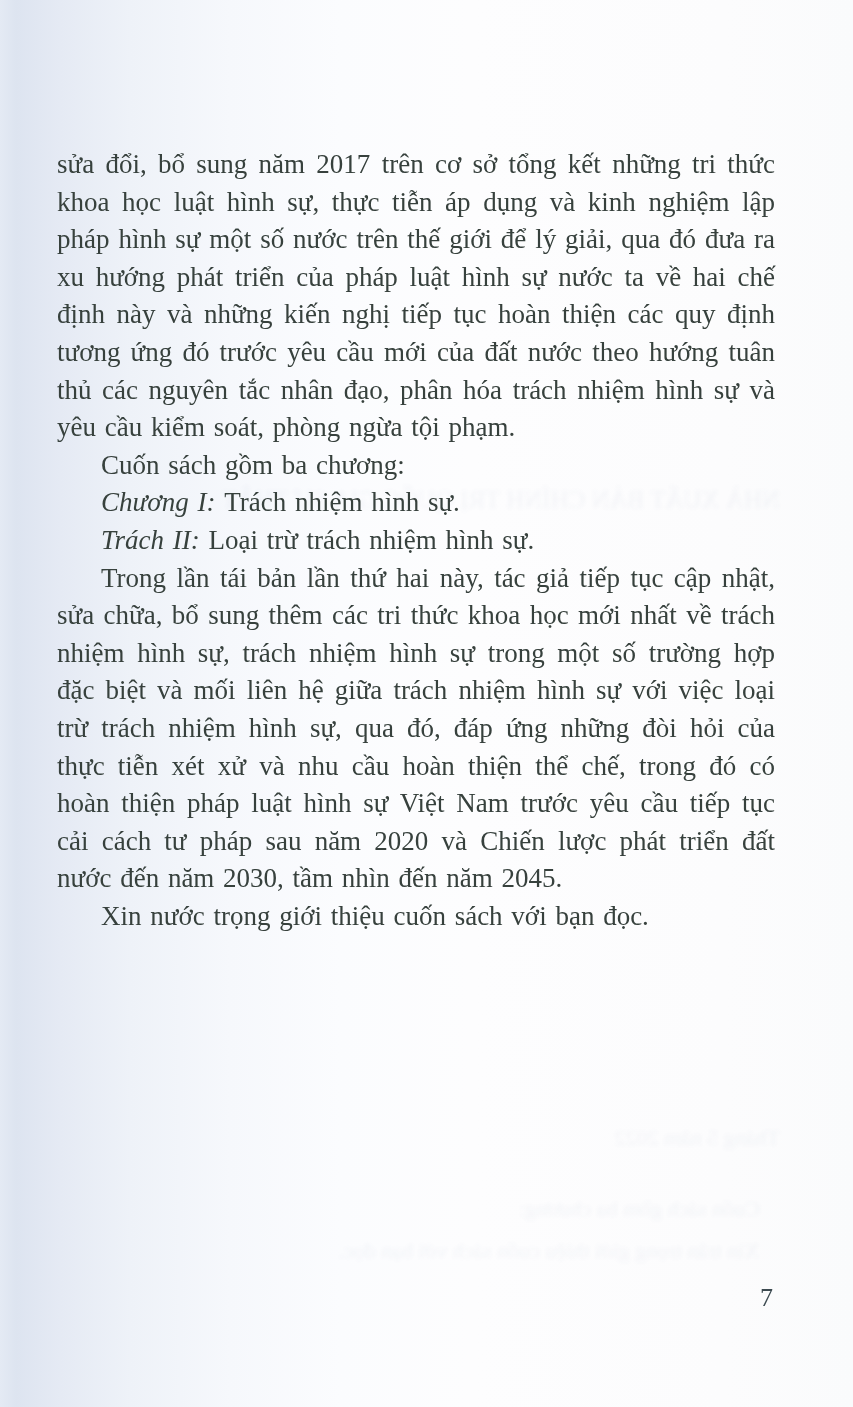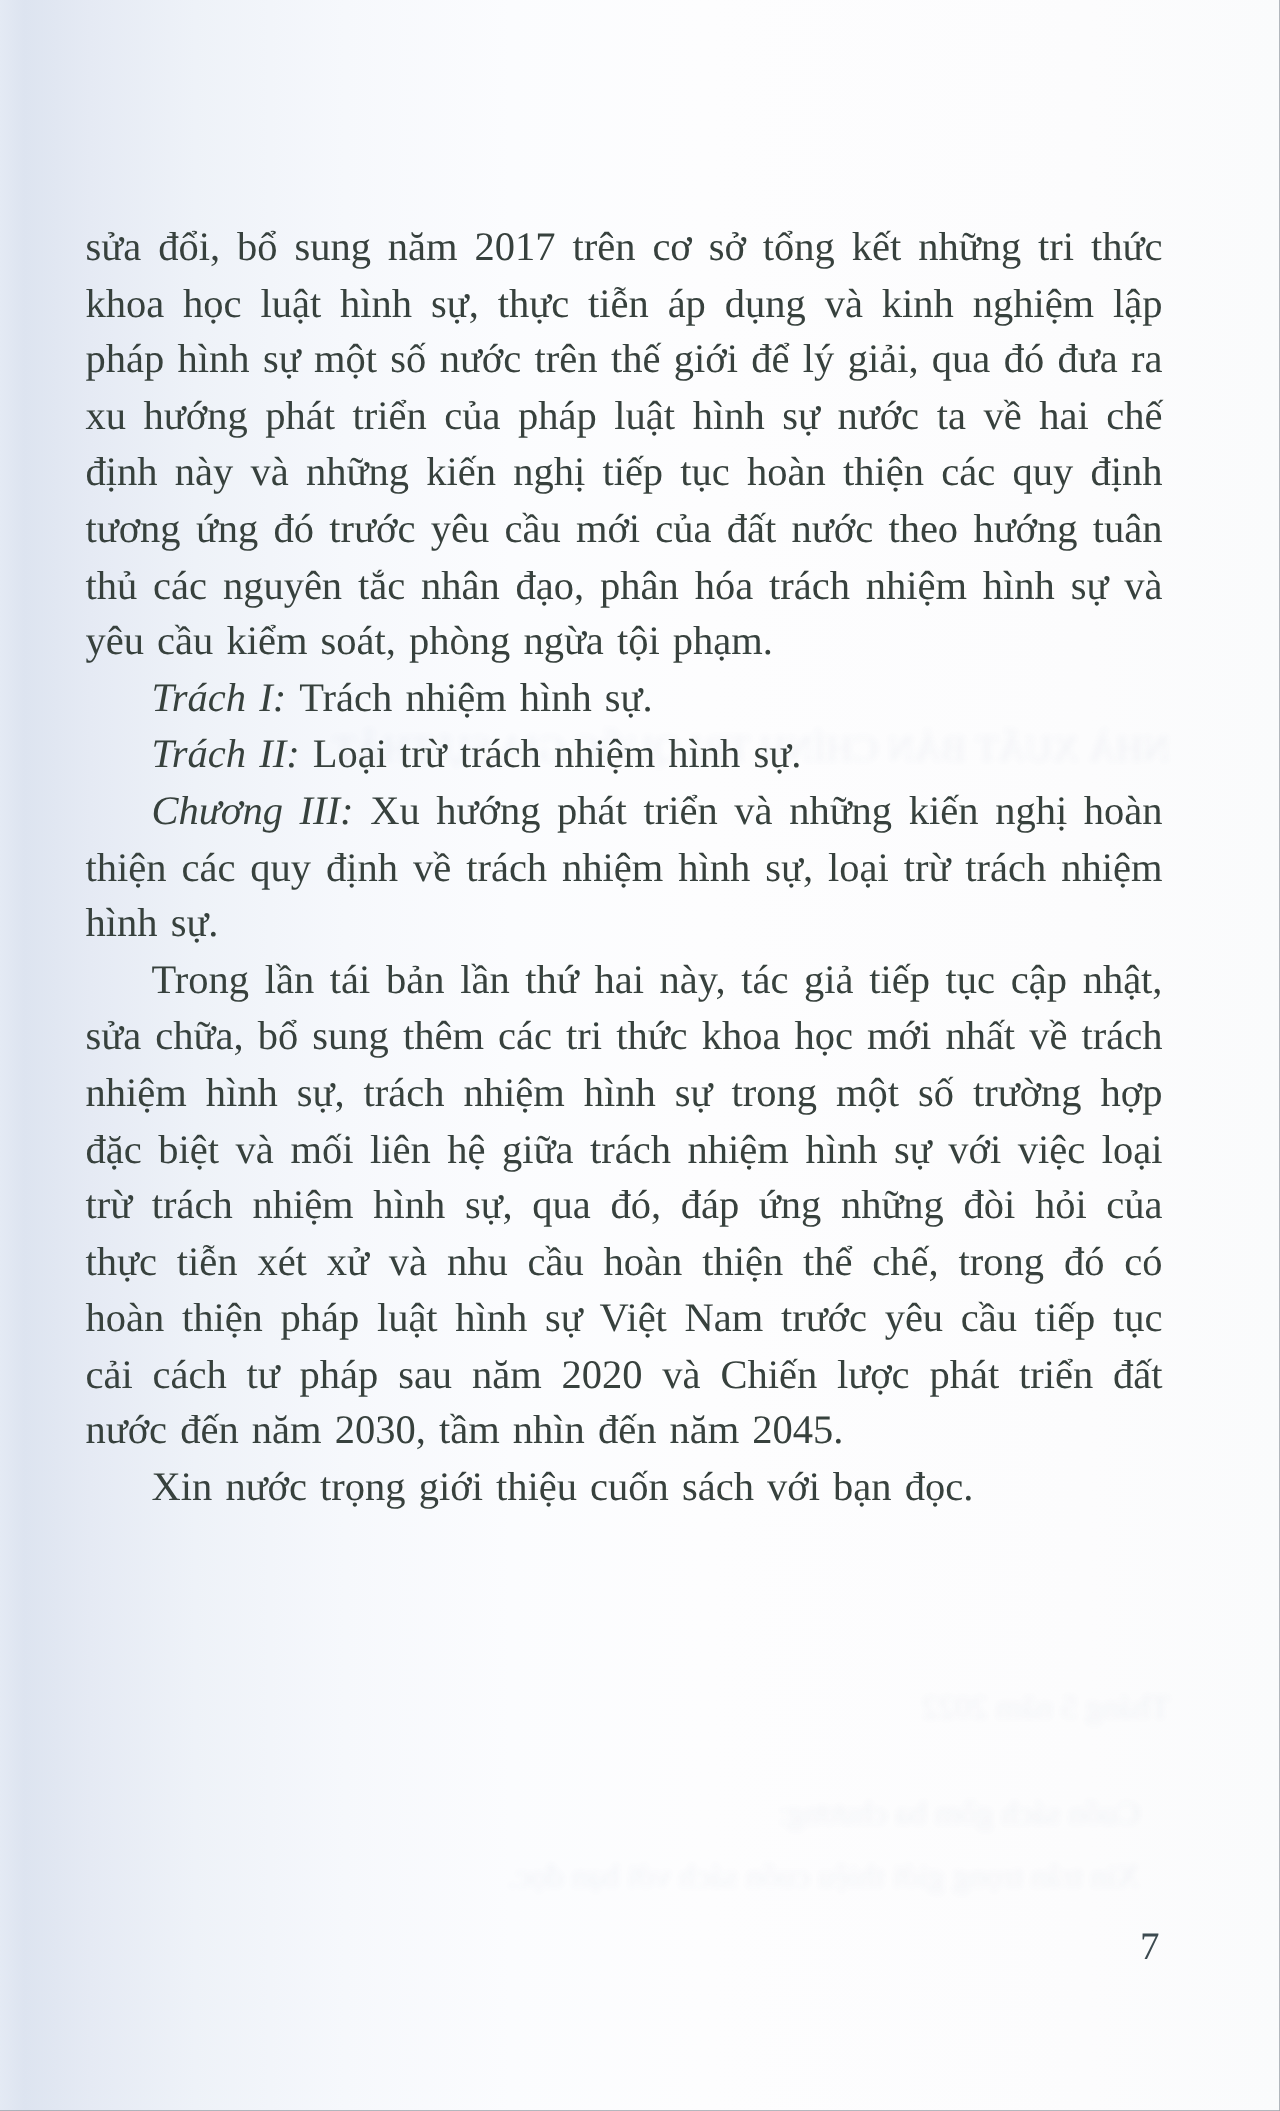--- a/index.html
+++ b/index.html
@@ -90,26 +90,26 @@
 
   <div class="ghost ghost-1">NHÀ XUẤT BẢN CHÍNH TRỊ QUỐC GIA SỰ THẬT</div>
   <div class="ghost ghost-2">Tháng 5 năm 2022</div>
   <div class="ghost ghost-3">Cuốn sách gồm ba chương:</div>
   <div class="ghost ghost-4">Xin trân trọng giới thiệu cuốn sách với bạn đọc.</div>
 
   <main class="content">
 
     <p class="para">sửa đổi, bổ sung năm 2017 trên cơ sở tổng kết những tri thức khoa học luật hình sự, thực tiễn áp dụng và kinh nghiệm lập pháp hình sự một số nước trên thế giới để lý giải, qua đó đưa ra xu hướng phát triển của pháp luật hình sự nước ta về hai chế định này và những kiến nghị tiếp tục hoàn thiện các quy định tương ứng đó trước yêu cầu mới của đất nước theo hướng tuân thủ các nguyên tắc nhân đạo, phân hóa trách nhiệm hình sự và yêu cầu kiểm soát, phòng ngừa tội phạm.</p>
 
+    <p class="para ind">Cuốn sách gồm ba chương:</p>
 
-    <p class="para ind"><span class="lead-italic">Trách I: </span><span>Trách nhiệm hình sự.</span></p>
+    <p class="para ind"><span class="lead-italic">Chương I: </span><span>Trách nhiệm hình sự.</span></p>
 
     <p class="para ind"><span class="lead-italic">Trách II: </span><span>Loại trừ trách nhiệm hình sự.</span></p>
 
-    <p class="para ind"><span class="lead-italic">Chương III: </span><span>Xu hướng phát triển và những kiến nghị hoàn thiện các quy định về trách nhiệm hình sự, loại trừ trách nhiệm hình sự.</span></p>
 
     <p class="para ind">Trong lần tái bản lần thứ hai này, tác giả tiếp tục cập nhật, sửa chữa, bổ sung thêm các tri thức khoa học mới nhất về trách nhiệm hình sự, trách nhiệm hình sự trong một số trường hợp đặc biệt và mối liên hệ giữa trách nhiệm hình sự với việc loại trừ trách nhiệm hình sự, qua đó, đáp ứng những đòi hỏi của thực tiễn xét xử và nhu cầu hoàn thiện thể chế, trong đó có hoàn thiện pháp luật hình sự Việt Nam trước yêu cầu tiếp tục cải cách tư pháp sau năm 2020 và Chiến lược phát triển đất nước đến năm 2030, tầm nhìn đến năm 2045.</p>
 
     <p class="para ind">Xin nước trọng giới thiệu cuốn sách với bạn đọc.</p>
 
     <div class="sig">
     </div>
 
   </main>
 

